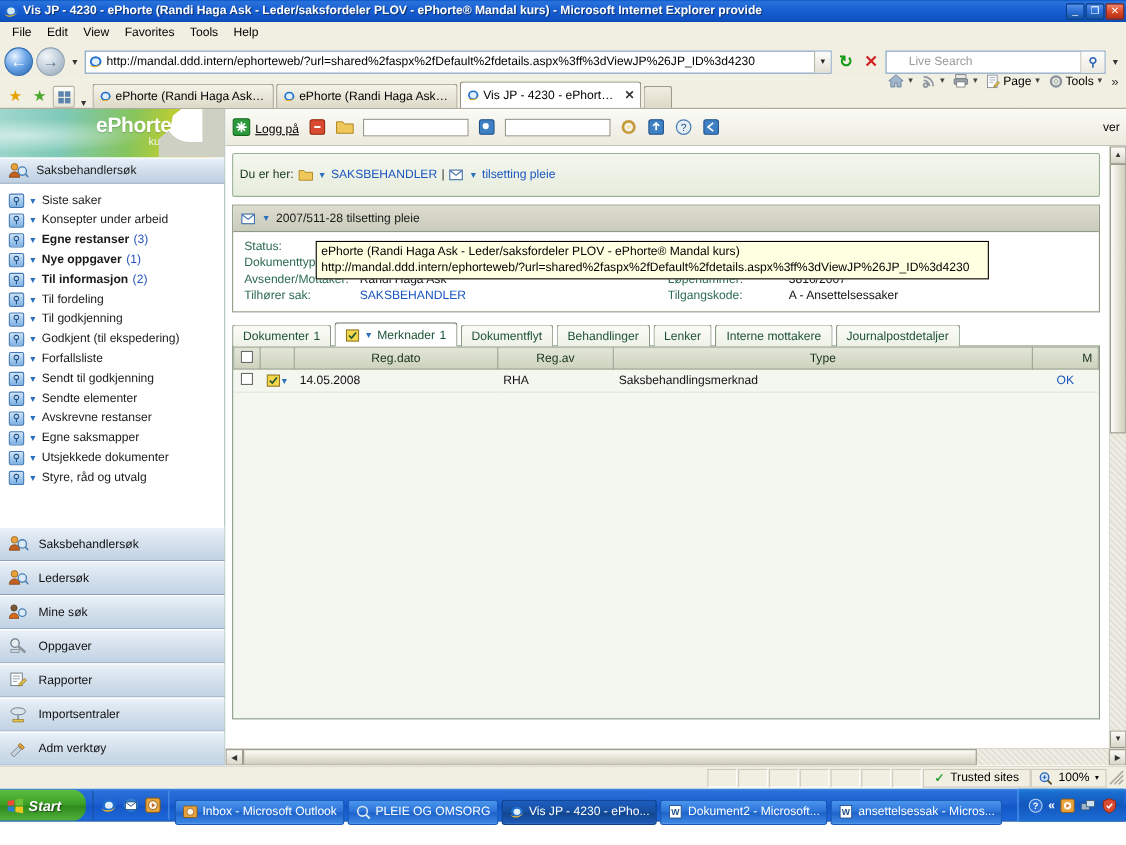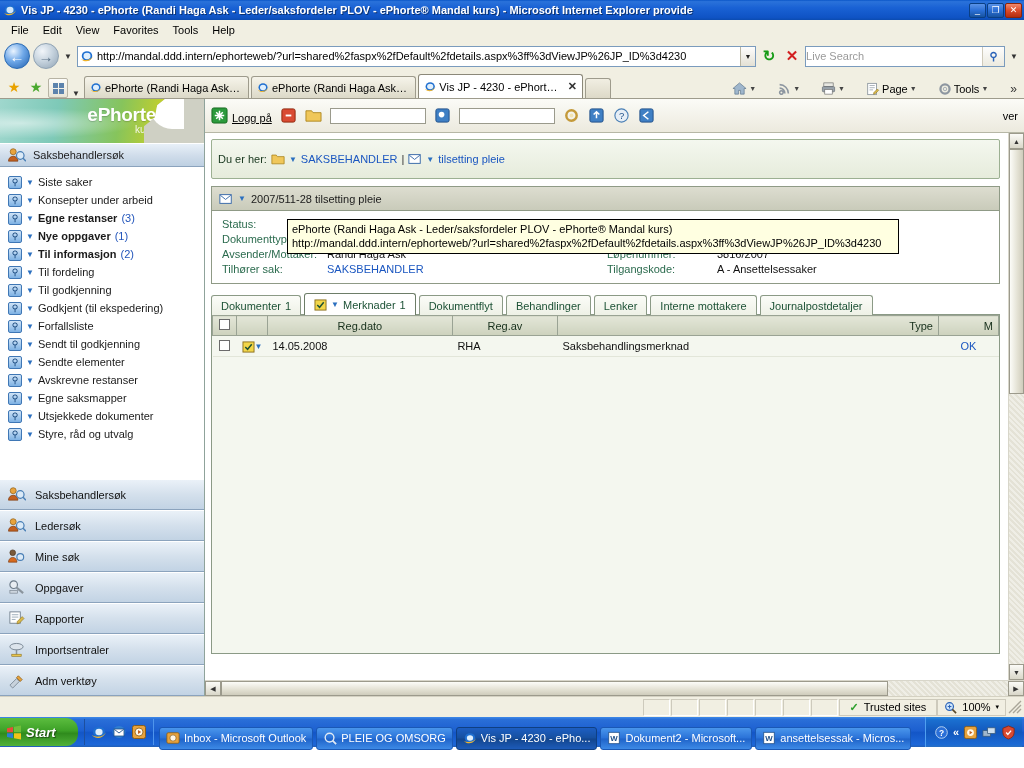--- a/index.html
+++ b/index.html
@@ -85,21 +85,21 @@
     display: flex; align-items: center; justify-content: center;
     font-size: 15px; font-weight: bold;
   }
   .refresh-ico { color: #169b16; }
   .stop-ico { color: #d21f1f; }
   #searchbox {
     width: 200px; height: 21px; background: #fff;
     border: 1px solid #7a9bbd; display: flex; align-items: center;
     flex: 0 0 auto;
   }
-  #searchbox .sp { flex: 1 1 auto; padding-left: 0; color: #9a9a9a; font-size: 11px; }
+  #searchbox .sp { flex: 1 1 auto; padding-left: 20px; color: #9a9a9a; font-size: 11px; }
   #searchbox .sbtn {
     width: 22px; height: 19px; border-left: 1px solid #cfcabb;
     display: flex; align-items: center; justify-content: center;
     color: #2a62b8; font-size: 11px; font-weight: bold;
     background: linear-gradient(to bottom,#fdfdfd,#eceadf);
   }
 
   
   #tabbar {
     height: 27px; background: #f1efe2;
@@ -128,21 +128,21 @@
     background: #fff; border-color: #8b8879;
     height: 24px;
   }
   .btab .tl { overflow: hidden; text-overflow: ellipsis; white-space: nowrap; }
   .btab .tx { font-size: 11px; font-weight: bold; color: #333; margin-left: 2px; }
   .newtab {
     width: 26px; height: 20px; border: 1px solid #9e9b8c; border-bottom: none;
     border-radius: 3px 3px 0 0;
     background: linear-gradient(to bottom,#f1eee2,#ddd9c8);
   }
-  .tb-right { margin-left: auto; display: flex; align-items: center; gap: 17px; padding-bottom: 2px; }
+  .tb-right { margin-left: auto; display: flex; align-items: center; gap: 2px; padding-bottom: 17px; }
   .tb-right .ti { display: flex; align-items: center; gap: 2px; font-size: 11px; padding: 0 2px; }
   .tb-right .car { font-size: 7px; color: #444; }
   .chev { font-size: 12px; color: #333; padding: 0 3px; }
 
   
   #page {
     position: relative;
     width: 1024px; height: 597px;
     background: #fff;
     display: flex;
@@ -322,21 +322,21 @@
   table.grid th {
     background: linear-gradient(to bottom,#e3e6d8,#cdd2bd);
     border: 1px solid #9aa394;
     height: 20px; font-weight: normal; color: #17301c;
     padding: 0 5px;
   }
   table.grid th.c-chk { width: 24px; }
   table.grid th.c-ico { width: 24px; }
   table.grid th.c-dato { width: 185px; }
   table.grid th.c-av { width: 105px; }
-  table.grid th.c-type { text-align: right; }
+  table.grid th.c-type { text-align: center; }
   table.grid th.c-m { width: 60px; text-align: right; }
   table.grid td {
     height: 21px; padding: 0 5px; color: #111;
     border-bottom: 1px solid #e2e6d9;
   }
   table.grid td.c-ok { color: #1a56c0; text-align: center; }
   .cellchk {
     width: 11px; height: 11px; border: 1px solid #6b6b6b; background: #fff; display: inline-block;
   }
 

